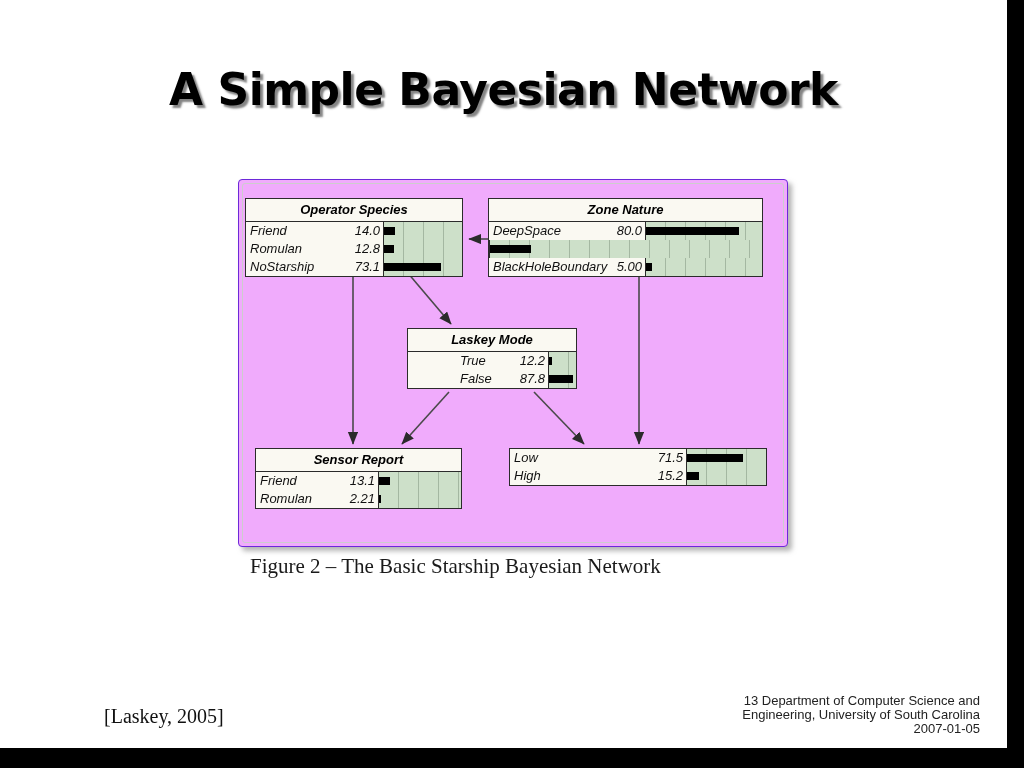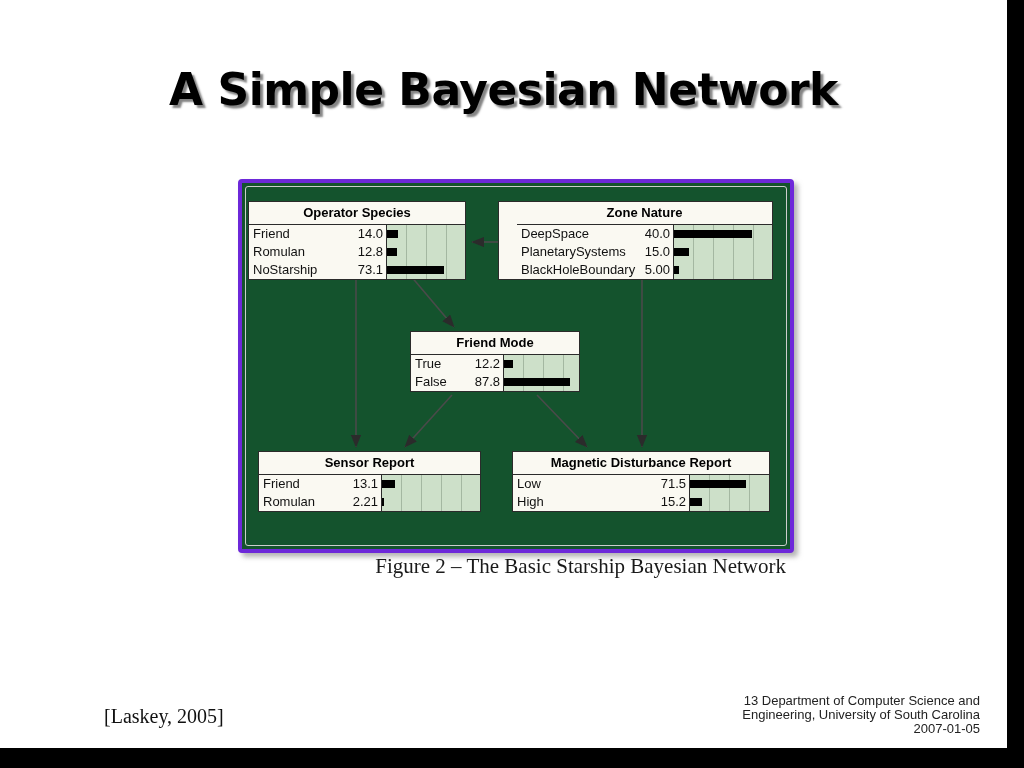--- a/index.html
+++ b/index.html
@@ -37,24 +37,25 @@
     text-shadow: 3px 3px 2px rgba(110,110,110,0.85);
   }
 
   
   #figure-panel {
     position: absolute;
     left: 238px;
     top: 179px;
     width: 548px;
     height: 366px;
-    background: #14532d;
-    border: 4px solid #6d28d9;
+    background: #f0abfc;
+    border: 1px solid #6d28d9;
     border-radius: 4px;
     box-shadow: 4px 4px 5px rgba(120,120,120,0.55);
+    font-style: italic;
   }
   #figure-panel::before {
     content: "";
     position: absolute;
     left: 3px; top: 3px; right: 3px; bottom: 3px;
     border: 1px solid #cdcdcd;
     border-radius: 3px;
     pointer-events: none;
   }
 
@@ -128,38 +129,38 @@
   .bn-bar {
     position: absolute;
     left: 0;
     top: 5px;
     height: 8px;
     background: #000;
   }
 
   
   #node-operator-species { left: 6px;  top: 18px;  width: 218px; }
-  #node-zone-nature      { left: 256px; top: 18px; width: 275px; padding-left: 18px; }
+  #node-zone-nature      { left: 249px; top: 18px; width: 275px; }
   #node-cloak-mode       { left: 168px; top: 148px; width: 170px; }
-  #node-sensor-report    { left: 16px;  top: 268px; width: 223px; }
+  #node-sensor-report    { left: 16px;  top: 268px; width: 207px; }
   #node-magnetic-report  { left: 270px; top: 268px; width: 258px; }
 
   #node-operator-species .bn-label-cell { width: 137px; }
   #node-zone-nature      .bn-label-cell { width: 156px; }
-  #node-cloak-mode       .bn-label-cell { width: 92px; }
+  #node-cloak-mode       .bn-label-cell { width: 92px; margin-left: 48px; }
   #node-sensor-report    .bn-label-cell { width: 122px; }
   #node-magnetic-report  .bn-label-cell { width: 176px; gap: 12px; }
 
   
   #figure-caption {
     position: absolute;
-    left: 238px;
+    left: 250px;
     top: 554px;
     width: 548px;
-    text-align: right;
+    text-align: left;
     font-family: "Liberation Serif", serif;
     font-size: 21px;
     color: #1a1a1a;
   }
 
   
   #citation {
     position: absolute;
     left: 104px;
     top: 705px;
@@ -239,52 +240,48 @@
         </div>
       </div>
     </div>
 
     <div class="bn-node" id="node-zone-nature">
       <div class="bn-node-title">Zone Nature</div>
       <div class="bn-rows">
         <div class="bn-row">
           <div class="bn-label-cell">
             <span class="bn-state">DeepSpace</span>
-            <span class="bn-prob">40.0</span>
+            <span class="bn-prob">80.0</span>
           </div>
           <div class="bn-bar-cell">
             <div class="gridlines"></div>
             <div class="bn-bar" style="width: 80%;"></div>
           </div>
         </div>
         <div class="bn-row">
-          <div class="bn-label-cell">
-            <span class="bn-state">PlanetarySystems</span>
-            <span class="bn-prob">15.0</span>
-          </div>
           <div class="bn-bar-cell">
             <div class="gridlines"></div>
             <div class="bn-bar" style="width: 15%;"></div>
           </div>
         </div>
         <div class="bn-row">
           <div class="bn-label-cell">
             <span class="bn-state">BlackHoleBoundary</span>
             <span class="bn-prob">5.00</span>
           </div>
           <div class="bn-bar-cell">
             <div class="gridlines"></div>
             <div class="bn-bar" style="width: 5%;"></div>
           </div>
         </div>
       </div>
     </div>
 
     <div class="bn-node" id="node-cloak-mode">
-      <div class="bn-node-title">Friend Mode</div>
+      <div class="bn-node-title">Laskey Mode</div>
       <div class="bn-rows">
         <div class="bn-row">
           <div class="bn-label-cell">
             <span class="bn-state">True</span>
             <span class="bn-prob">12.2</span>
           </div>
           <div class="bn-bar-cell">
             <div class="gridlines"></div>
             <div class="bn-bar" style="width: 12.2%;"></div>
           </div>
@@ -322,21 +319,20 @@
           </div>
           <div class="bn-bar-cell">
             <div class="gridlines"></div>
             <div class="bn-bar" style="width: 2.21%;"></div>
           </div>
         </div>
       </div>
     </div>
 
     <div class="bn-node" id="node-magnetic-report">
-      <div class="bn-node-title">Magnetic Disturbance Report</div>
       <div class="bn-rows">
         <div class="bn-row">
           <div class="bn-label-cell">
             <span class="bn-state">Low</span>
             <span class="bn-prob">71.5</span>
           </div>
           <div class="bn-bar-cell">
             <div class="gridlines"></div>
             <div class="bn-bar" style="width: 71.5%;"></div>
           </div>

